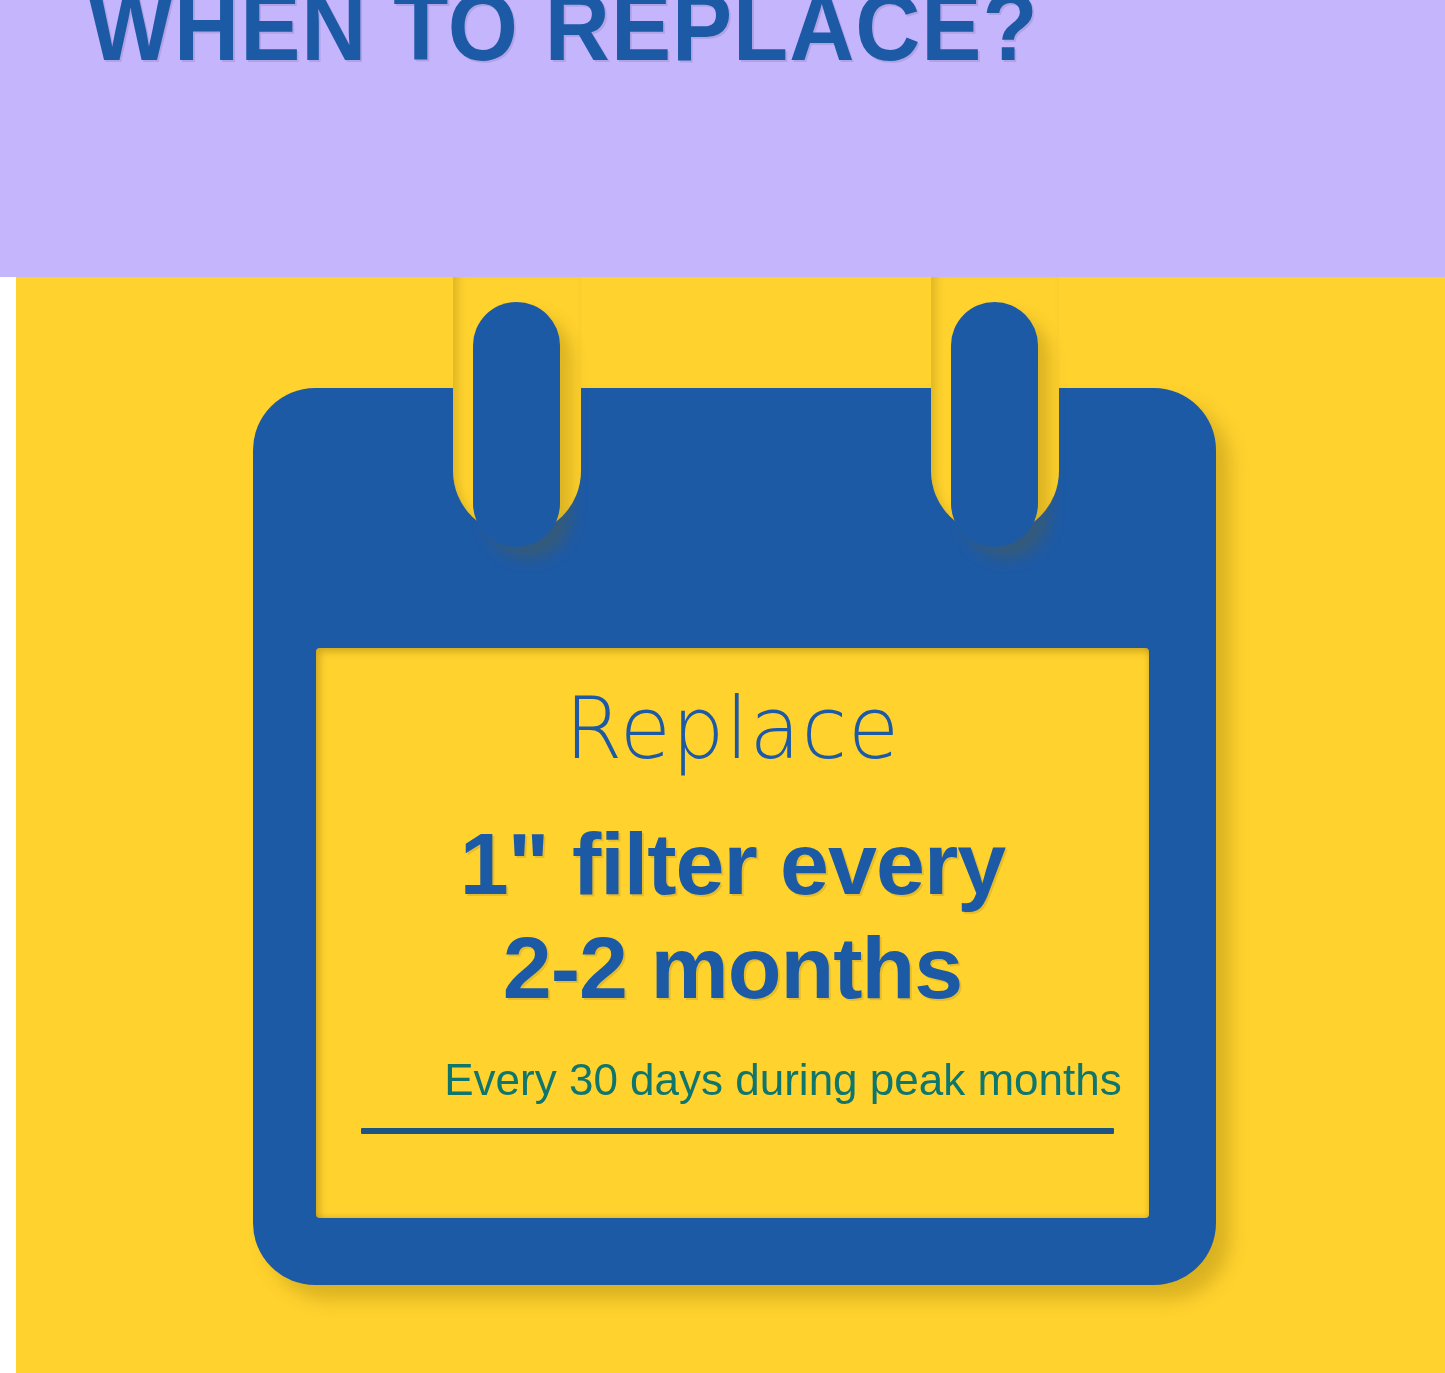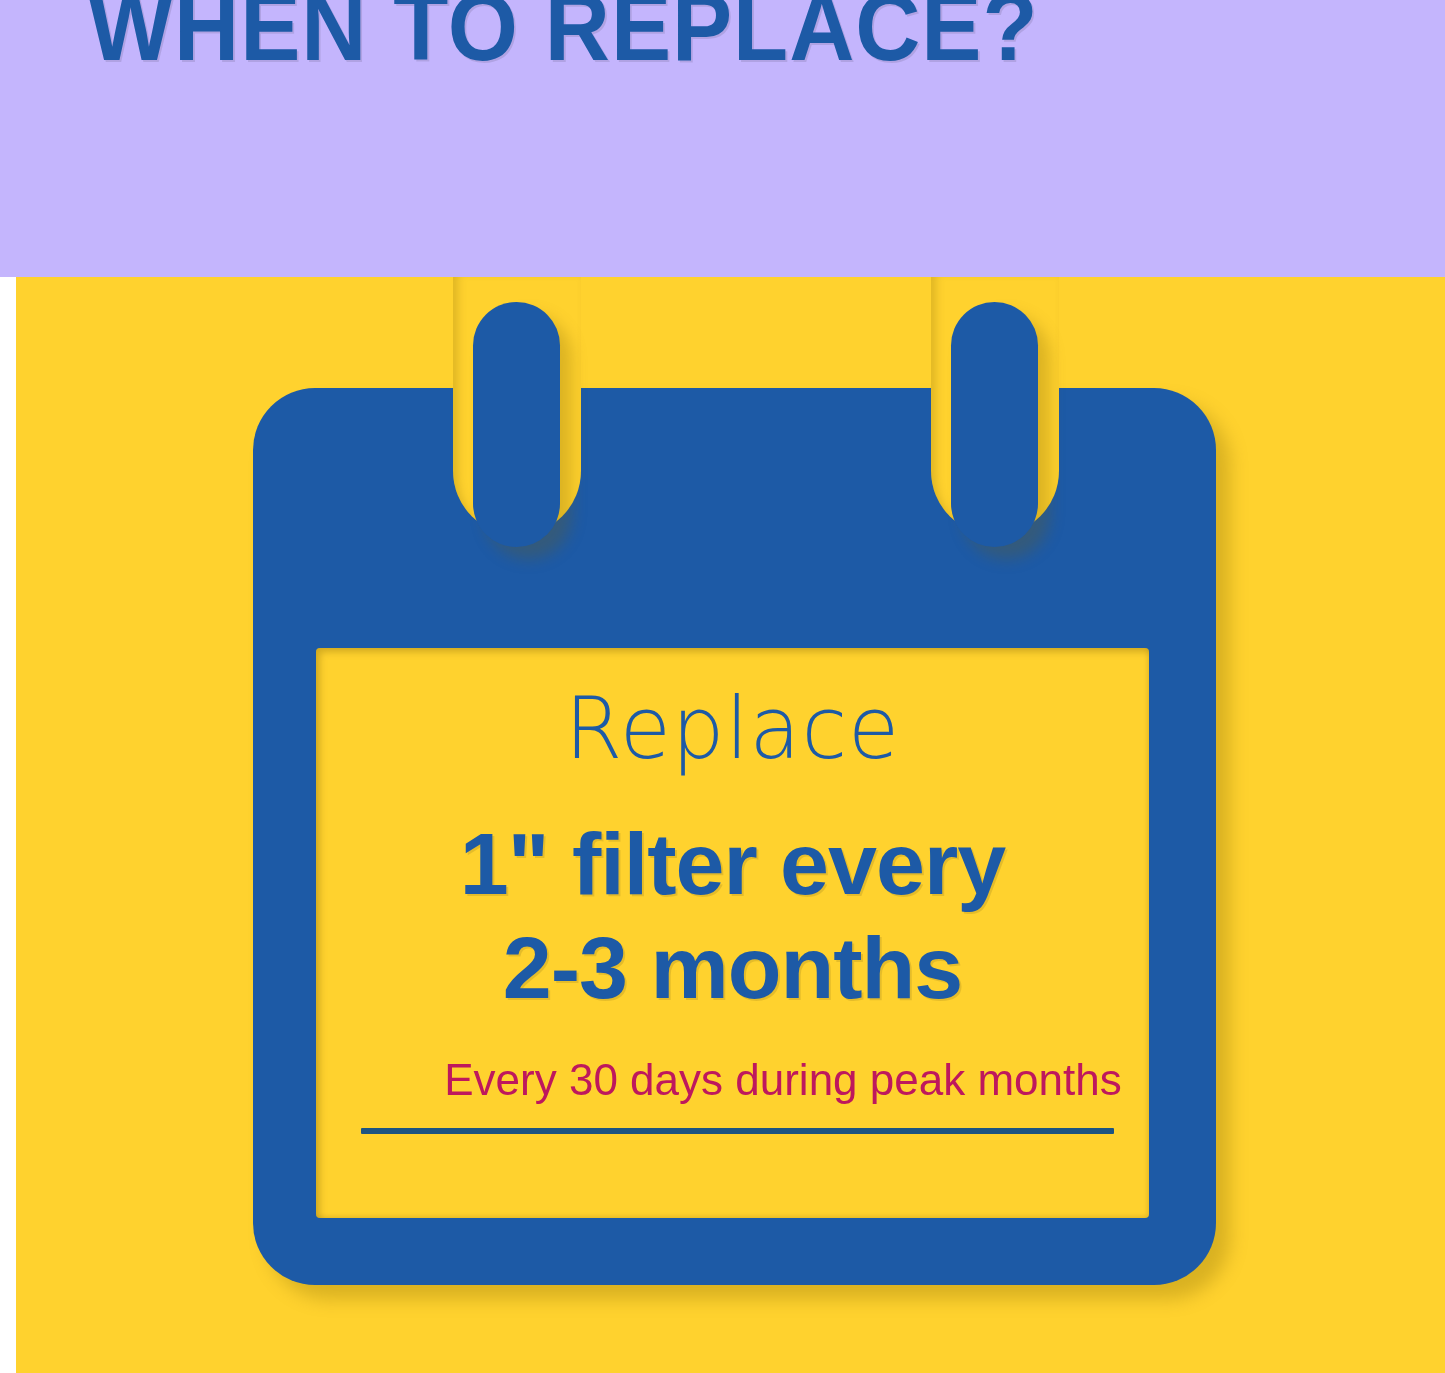--- a/index.html
+++ b/index.html
@@ -163,21 +163,21 @@
     position: absolute;
     left: 0;
     top: 408px;
     width: 934px;
     text-align: center;
     font-family: "Liberation Sans", sans-serif;
     font-weight: 400;
     font-size: 44px;
     line-height: 1.1;
     letter-spacing: 0px;
-    color: #be185d;
+    color: #0f766e;
     white-space: nowrap;
   }
 
   .sub-rule {
     position: absolute;
     left: 45px;
     top: 480px;
     width: 753px;
     height: 6px;
     background: #1d5482;
@@ -205,21 +205,21 @@
       <div class="ring-pill left"></div>
       <div class="ring-pill right"></div>
 
       <div class="cal-page">
         <div class="page-text">
 
           <div class="replace-word">Replace</div>
 
           <div class="headline-lines">
             <div>1" filter every</div>
-            <div>2-3 months</div>
+            <div>2-2 months</div>
           </div>
 
           <div class="sub-note">Every 30 days during peak months</div>
 
           <div class="sub-rule"></div>
 
         </div>
       </div>
 
     </div>

